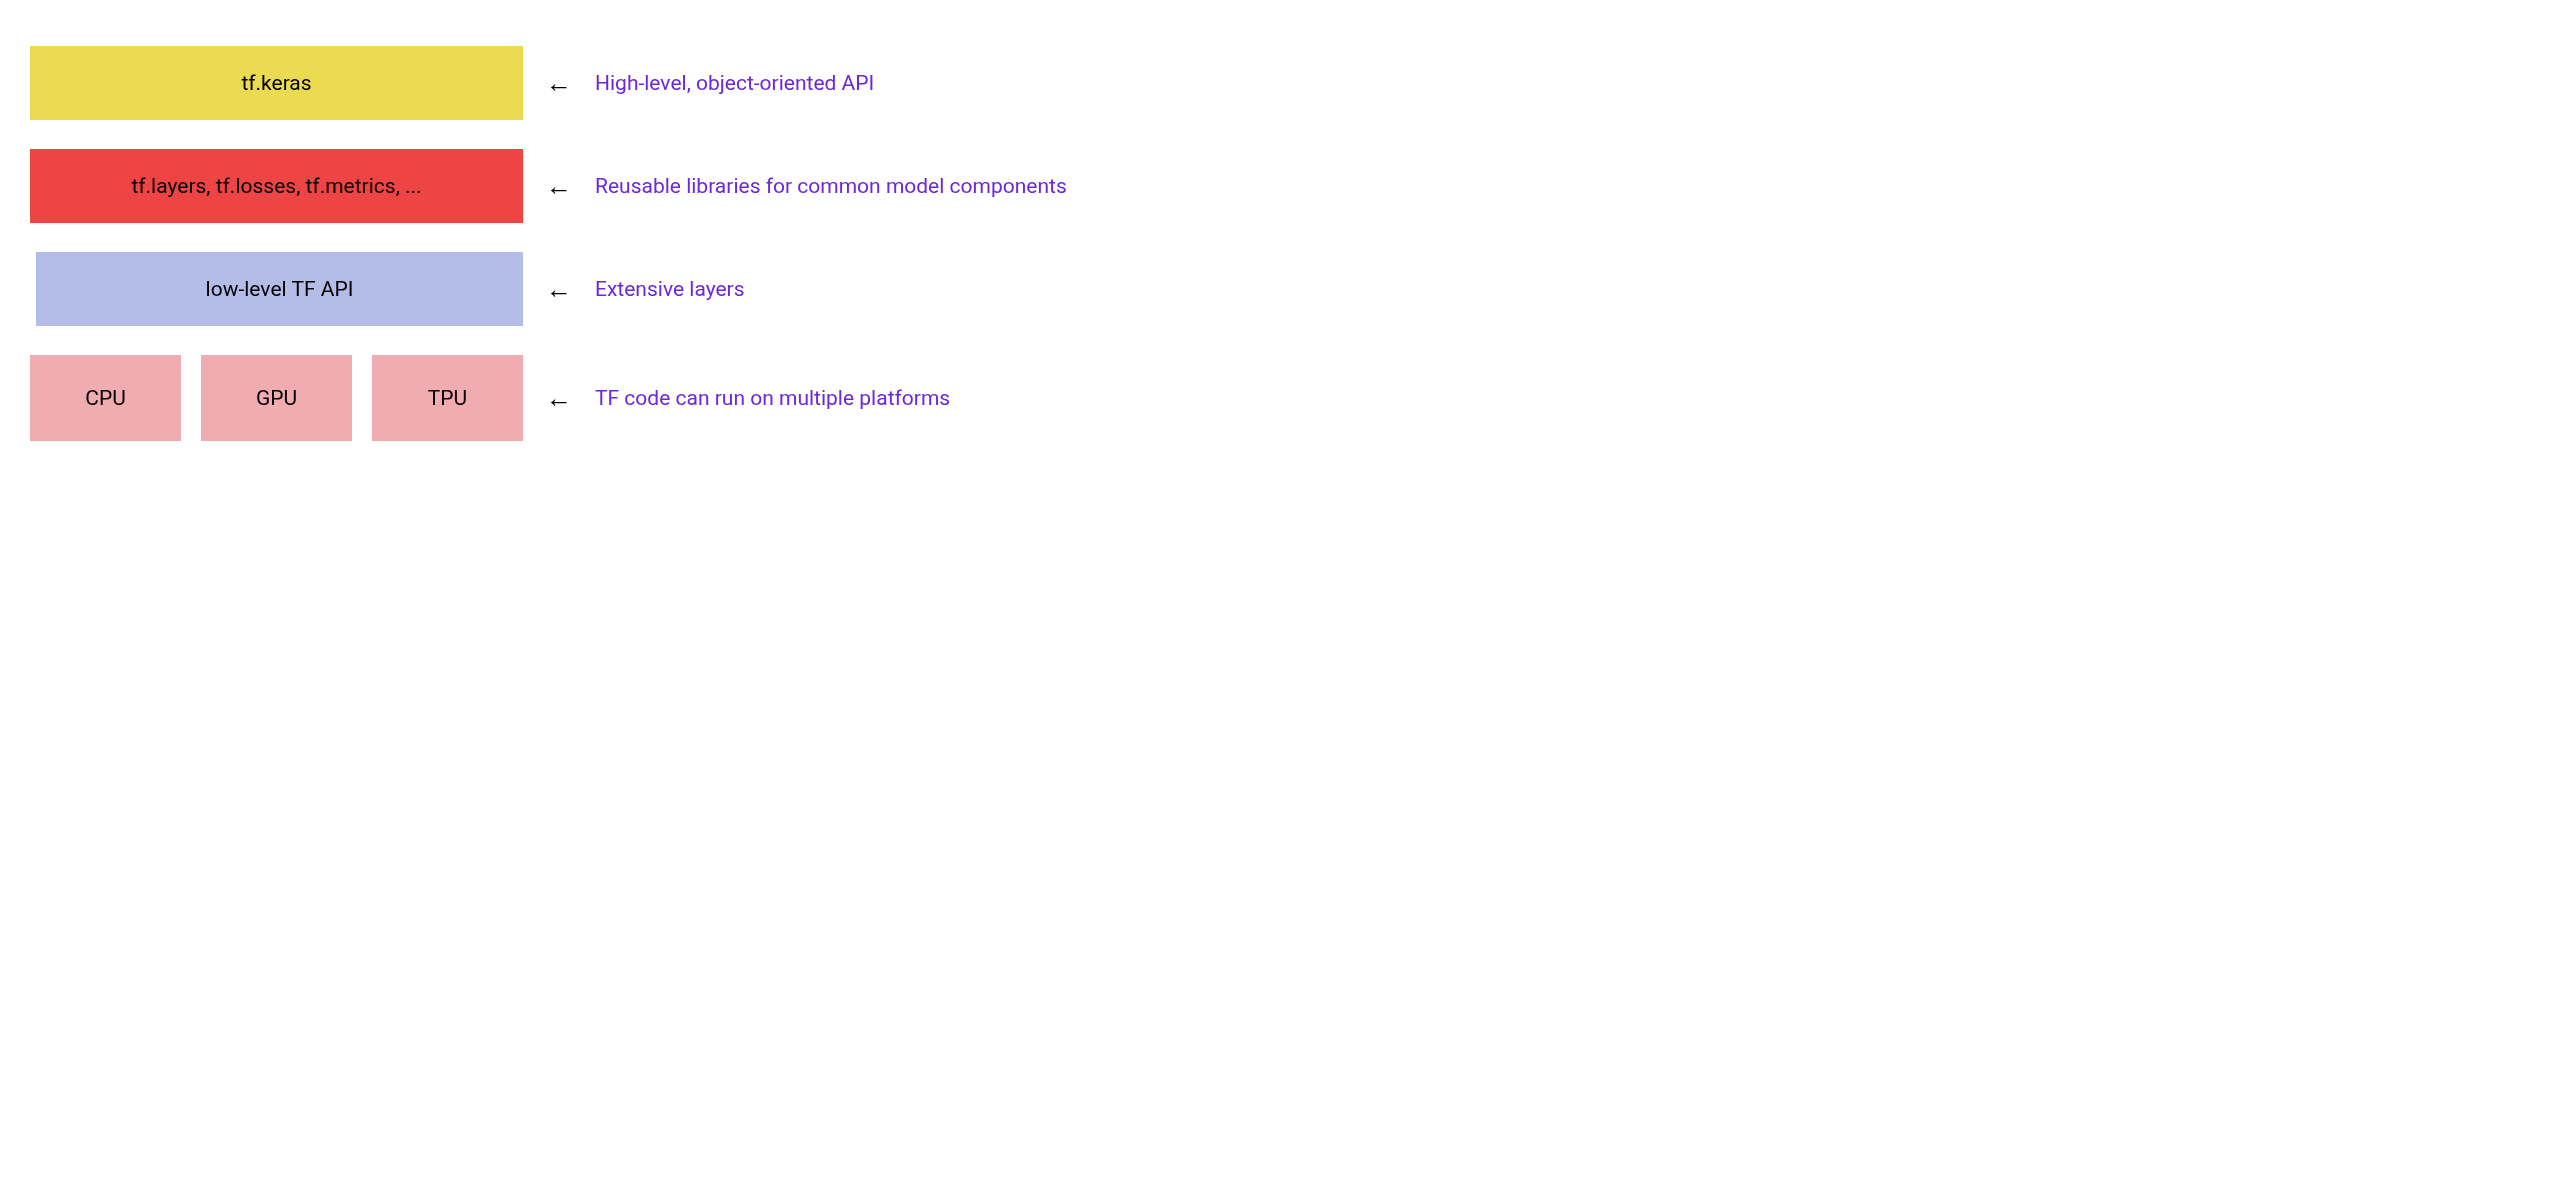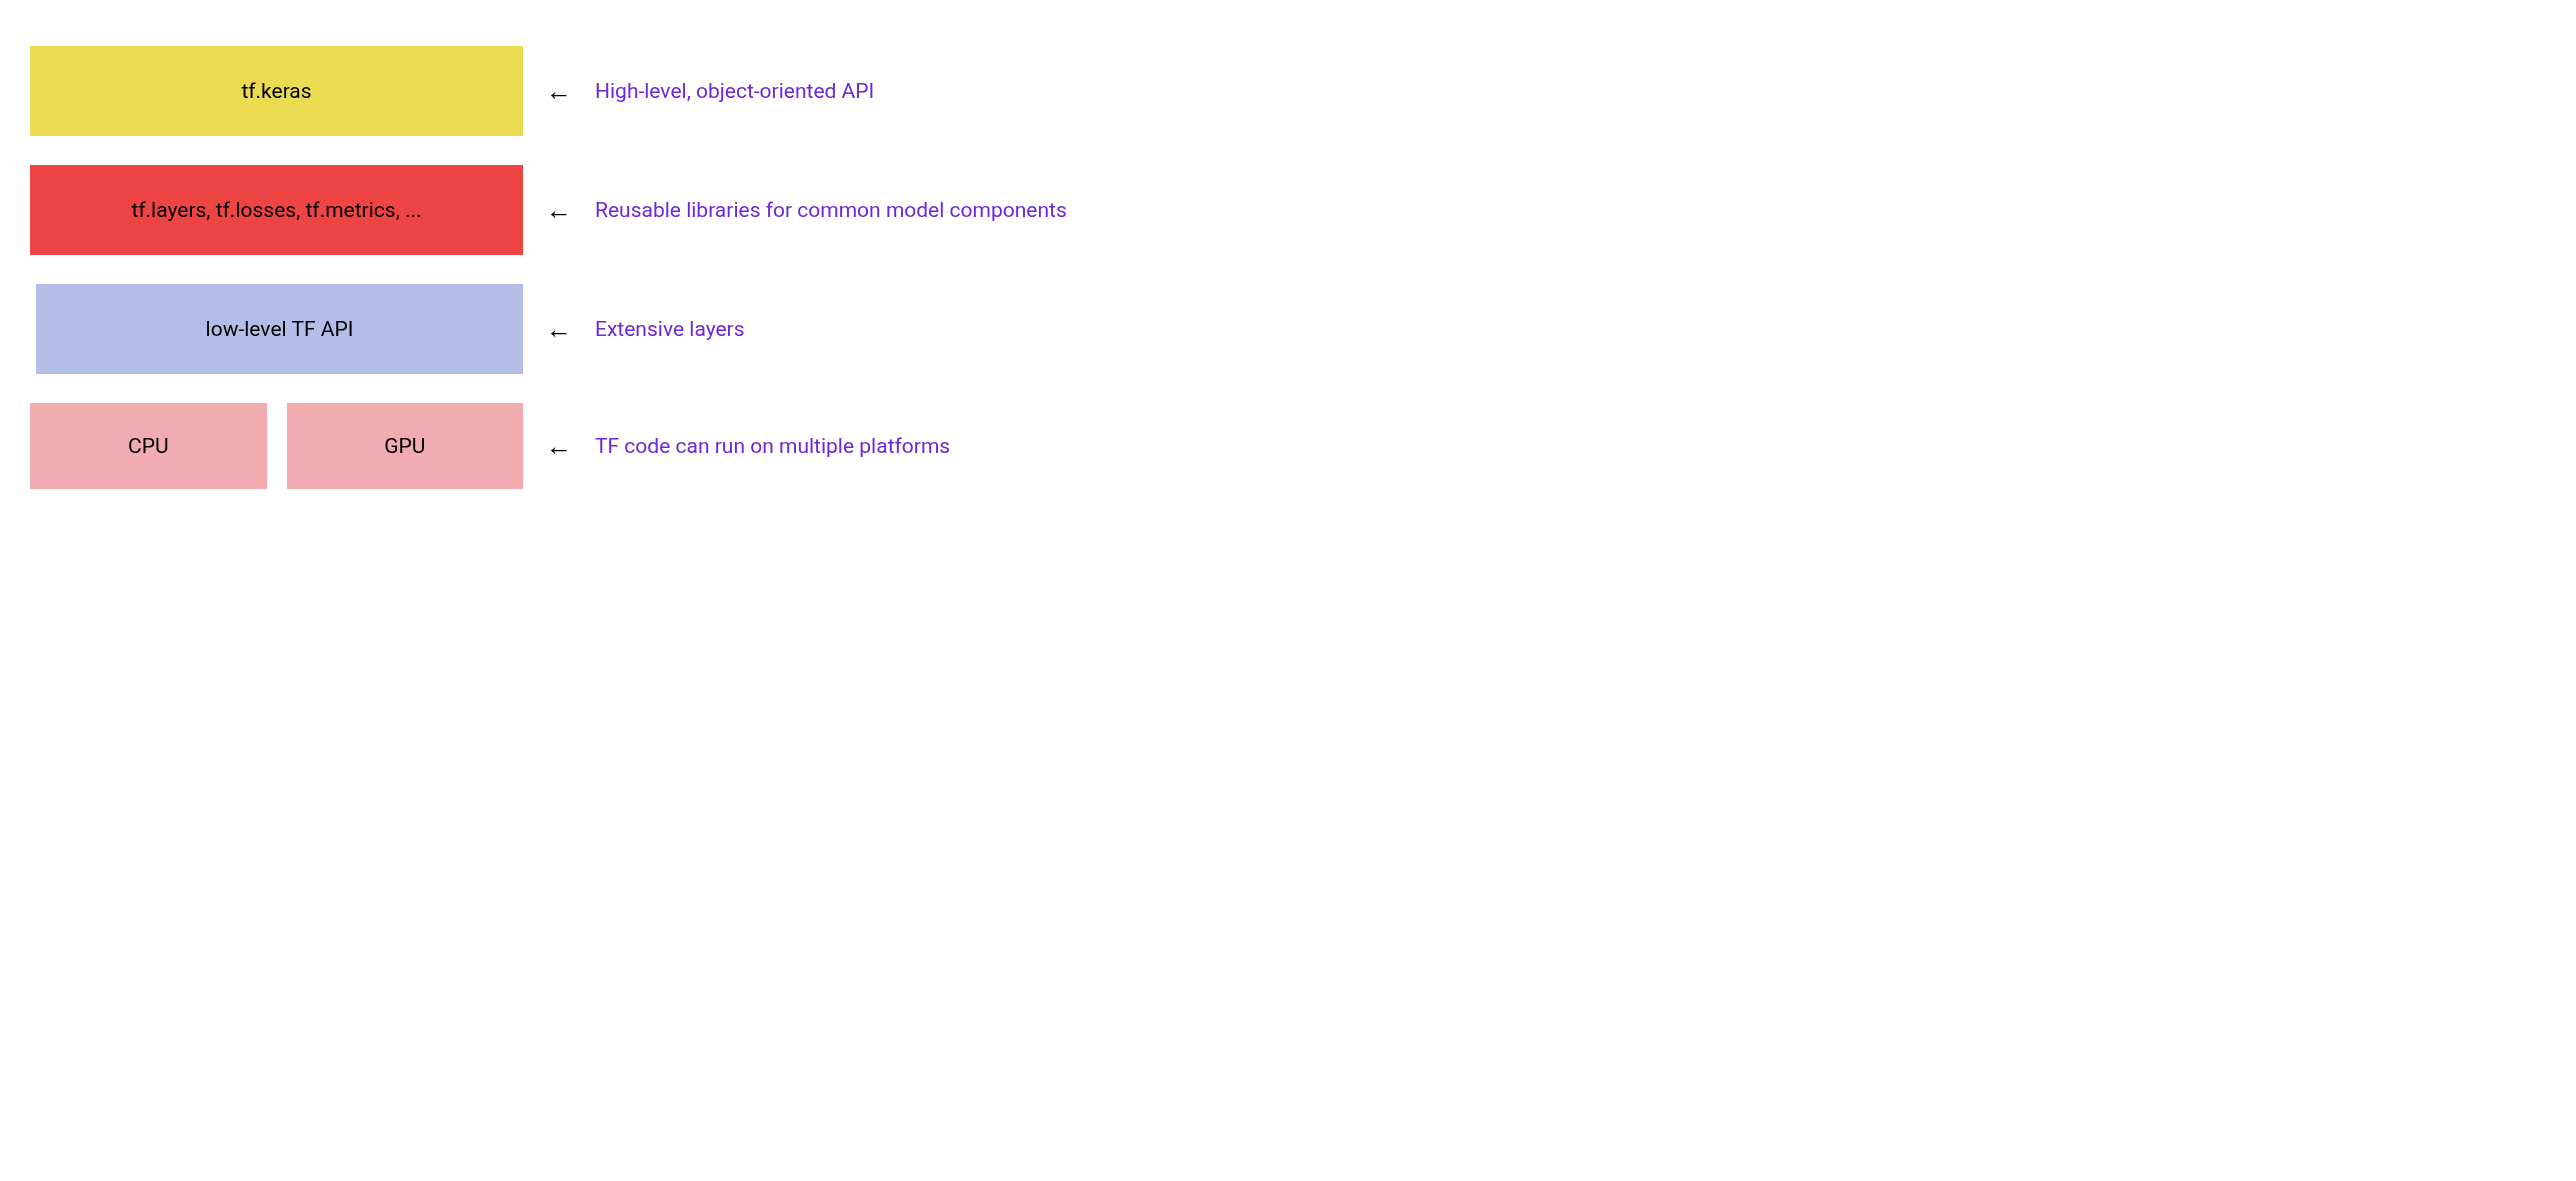--- a/index.html
+++ b/index.html
@@ -21,21 +21,21 @@
     .row {
       display: flex;
       align-items: center;
       gap: 23px;
     }
     .box-col {
       width: 493px;
       flex-shrink: 0;
     }
     .box {
-      height: 90px;
+      height: 74px;
       display: flex;
       align-items: center;
       justify-content: center;
       font-size: 21px;
       font-weight: 400;
       color: #000;
     }
     .yellow { background: #ebdb51; }
     .green  { background: #ef4444; text-align: center; }
     .blue   { background: #b4bce8; margin-left: 6px; }
@@ -104,20 +104,23 @@
 
   <div class="row">
     <div class="box-col">
       <div class="platform-row">
         <div class="platform-box pink">
           <span>CPU</span>
         </div>
         <div class="platform-box pink">
           <span>GPU</span>
         </div>
+        <div class="platform-box pink">
+          <span>TPU</span>
+        </div>
       </div>
     </div>
     <span class="arrow">←</span>
     <span class="desc">TF code can run on multiple platforms</span>
   </div>
 
 </div>
 
 
 </body></html>

